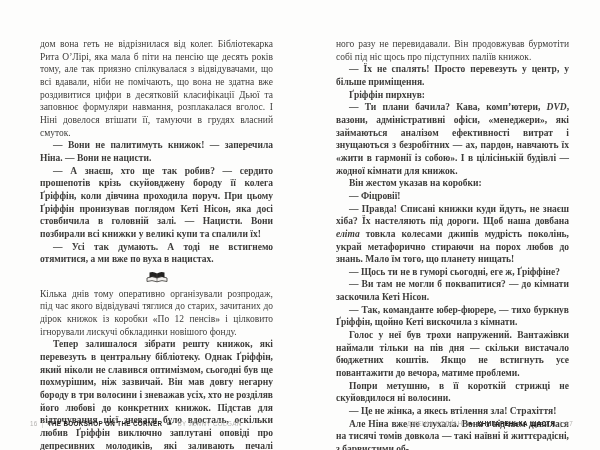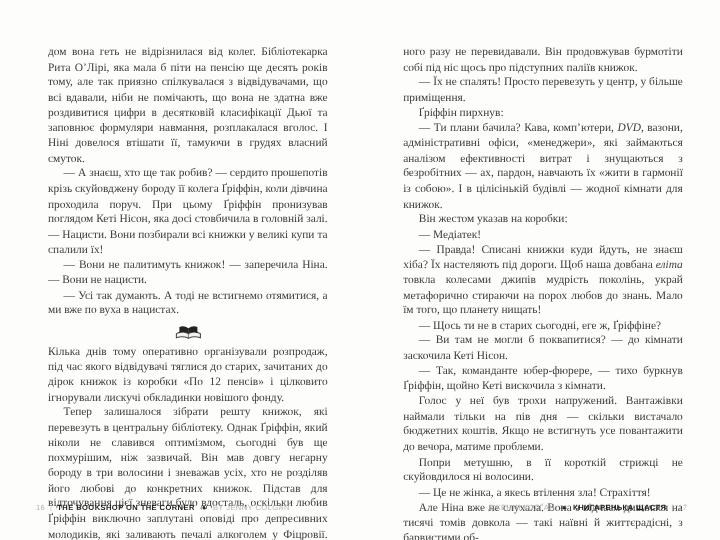--- a/index.html
+++ b/index.html
@@ -10,21 +10,21 @@
     overflow:hidden;
     font-family:"Liberation Serif", serif;
   }
   .page-text {
     position:absolute; top:38px; width:233px;
     font-size:9.5px; line-height:12.65px;
     color:#3d3c3a;
     text-align:justify;
   }
   .page-text p { margin:0; }
-  .page-text p.indent { text-indent:13px; }
+  .page-text p.indent { text-indent:13px;font-weight:bold; }
   #left-page  { left:40px; }
   #right-page { left:336px; }
   .ornament-break {
     text-align:center;
     margin:5px 0 4px 0;
     line-height:0;
   }
   .footer {
     position:absolute; top:420px;
     font-family:"Liberation Sans", sans-serif;
@@ -42,42 +42,42 @@
   .fleuron {
     color:#2a2927; font-size:8px; line-height:0;
     transform:translateY(-0.5px); display:inline-block;
   }
 </style>
 </head>
 <body>
 
 <div id="left-page" class="page-text">
     <p class="">дом вона геть не відрізнилася від колег. Бібліотекарка Рита О’Лірі, яка мала б піти на пенсію ще десять років тому, але так приязно спілкувалася з відвідувачами, що всі вдавали, ніби не помічають, що вона не здатна вже роздивитися цифри в десятковій класифікації Дьюї та заповнює формуляри навмання, розплакалася вголос. І Ніні довелося втішати її, тамуючи в грудях власний смуток.</p>
+    <p class="indent">— Вони не палитимуть книжок! — заперечила Ніна. — Вони не нацисти.</p>
     <p class="indent">— А знаєш, хто ще так робив? — сердито прошепотів крізь скуйовджену бороду її колега Ґріффін, коли дівчина проходила поруч. При цьому Ґріффін пронизував поглядом Кеті Нісон, яка досі стовбичила в головній залі. — Нацисти. Вони позбирали всі книжки у великі купи та спалили їх!</p>
-    <p class="indent">— Вони не палитимуть книжок! — заперечила Ніна. — Вони не нацисти.</p>
     <p class="indent">— Усі так думають. А тоді не встигнемо отямитися, а ми вже по вуха в нацистах.</p>
   <div class="ornament-break">
     <svg width="24" height="13" viewBox="0 0 24 13">
       <path d="M2 7 Q7 4.2 12 7 Q17 4.2 22 7 L22 10.5 Q17 8.6 12 10.8 Q7 8.6 2 10.5 Z" fill="#f4f2ef" stroke="#4a4845" stroke-width="0.9"></path>
       <path d="M4.5 1.5 Q8.5 0 12 2.6 Q15.5 0 19.5 1.5 L19.5 6.4 Q15.5 4.8 12 6.9 Q8.5 4.8 4.5 6.4 Z" fill="#232220"></path>
       <line x1="12" y1="2.6" x2="12" y2="10.8" stroke="#4a4845" stroke-width="0.6"></line>
     </svg>
   </div>
 <p class="">Кілька днів тому оперативно організували розпродаж, під час якого відвідувачі тяглися до старих, зачитаних до дірок книжок із коробки «По 12 пенсів» і цілковито ігнорували лискучі обкладинки новішого фонду.</p>
     <p class="indent">Тепер залишалося зібрати решту книжок, які перевезуть в центральну бібліотеку. Однак Ґріффін, який ніколи не славився оптимізмом, сьогодні був ще похмурішим, ніж зазвичай. Він мав довгу негарну бороду в три волосини і зневажав усіх, хто не розділяв його любові до конкретних книжок. Підстав для відточування цієї зневаги було вдосталь, оскільки любив Ґріффін виключно заплутані оповіді про депресивних молодиків, які заливають печалі алкоголем у Фіцровії. Такі книжки публікували десь у п’ятдесятих роках і відтоді жод-</p>
   </div>
 <div id="right-page" class="page-text">
     <p class="">ного разу не перевидавали. Він продовжував бурмотіти собі під ніс щось про підступних паліїв книжок.</p>
     <p class="indent">— Їх не спалять! Просто перевезуть у центр, у більше приміщення.</p>
     <p class="indent">Ґріффін пирхнув:</p>
     <p class="indent">— Ти плани бачила? Кава, комп’ютери, <i>DVD</i>, вазони, адміністративні офіси, «менеджери», які займаються аналізом ефективності витрат і знущаються з безробітних — ах, пардон, навчають їх «жити в гармонії із собою». І в цілісінькій будівлі — жодної кімнати для книжок.</p>
     <p class="indent">Він жестом указав на коробки:</p>
-    <p class="indent">— Медіатек!</p>
+    <p class="indent">— Фіцровії!</p>
     <p class="indent">— Правда! Списані книжки куди йдуть, не знаєш хіба? Їх настеляють під дороги. Щоб наша довбана <i>еліта</i> товкла колесами джипів мудрість поколінь, украй метафорично стираючи на порох любов до знань. Мало їм того, що планету нищать!</p>
-    <p class="indent">— Щось ти не в старих сьогодні, еге ж, Ґріффіне?</p>
+    <p class="indent">— Щось ти не в гуморі сьогодні, еге ж, Ґріффіне?</p>
     <p class="indent">— Ви там не могли б поквапитися? — до кімнати заскочила Кеті Нісон.</p>
     <p class="indent">— Так, команданте юбер-фюрере, — тихо буркнув Ґріффін, щойно Кеті вискочила з кімнати.</p>
     <p class="indent">Голос у неї був трохи напружений. Вантажівки наймали тільки на пів дня — скільки вистачало бюджетних коштів. Якщо не встигнуть усе повантажити до вечора, матиме проблеми.</p>
     <p class="indent">Попри метушню, в її короткій стрижці не скуйовдилося ні волосини.</p>
     <p class="indent">— Це не жінка, а якесь втілення зла! Страхіття!</p>
     <p class="indent">Але Ніна вже не слухала. Вона з відчаєм дивилася на тисячі томів довкола — такі наївні й життєрадісні, з барвистими об-</p>
   </div>
 
 <div id="footer-left" class="footer">
   <span>16</span>

